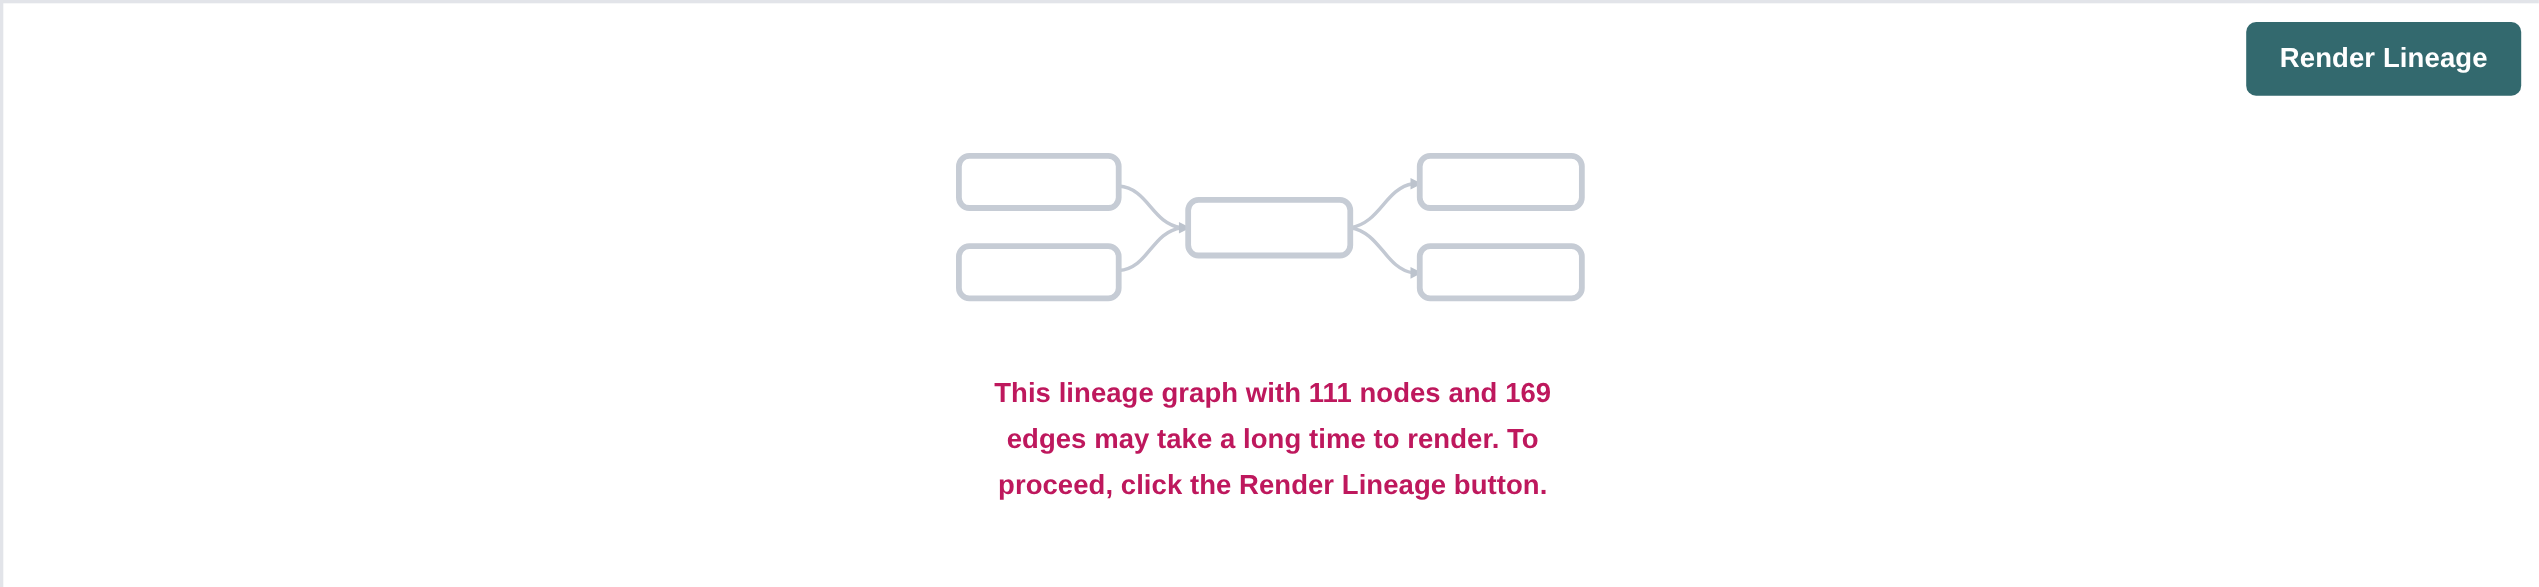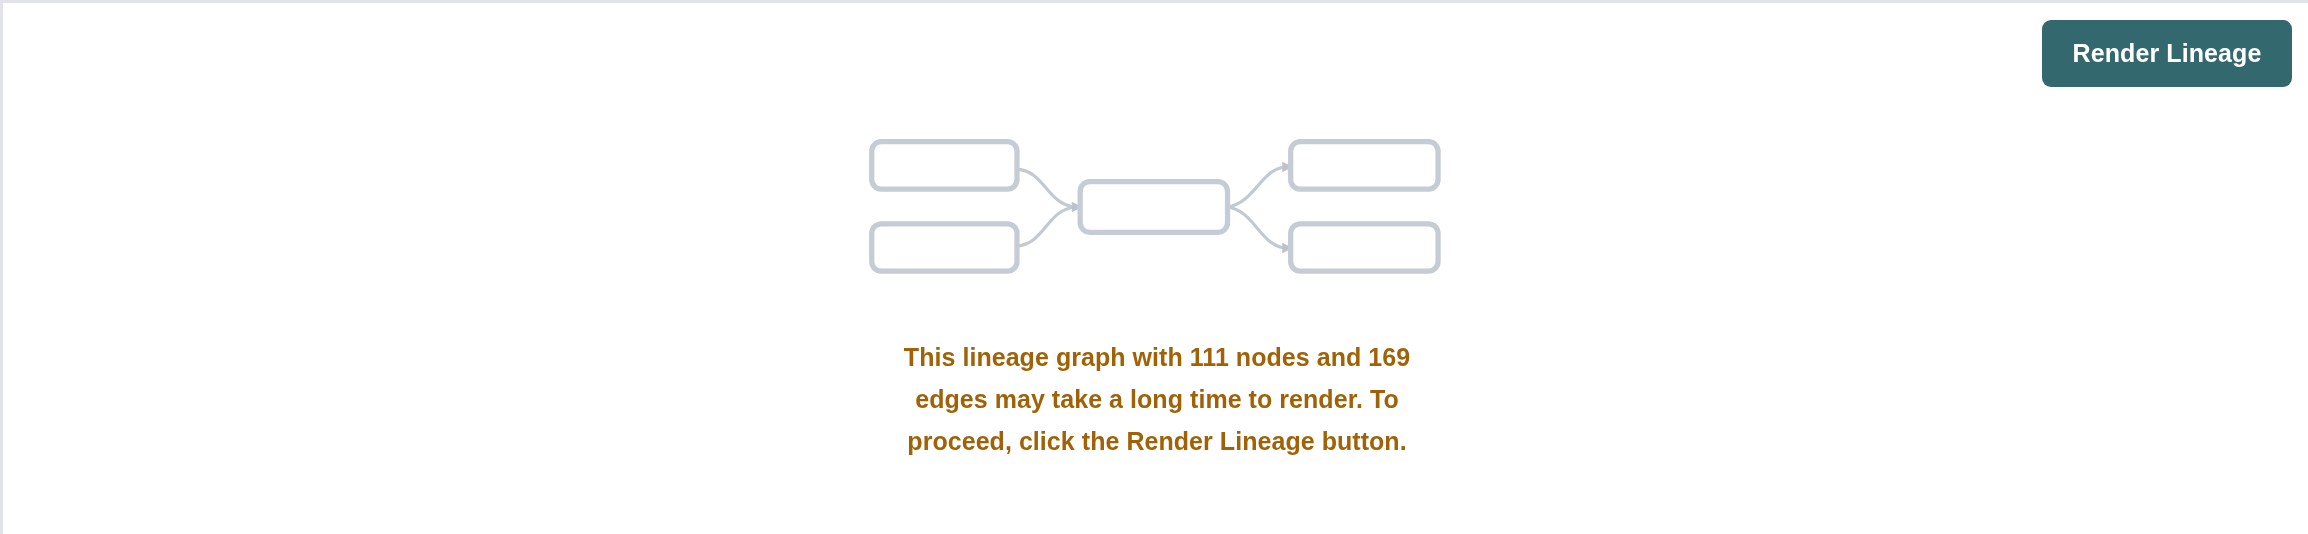--- a/index.html
+++ b/index.html
@@ -86,21 +86,21 @@
     stroke-width: 3;
   }
   .ph-arrow {
     fill: #bcc3cd;
   }
 
   .empty-message {
     margin-top: 49px;
     width: 540px;
     text-align: center;
-    color: #a16207;
+    color: #be185d;
     font-family: "Liberation Sans", sans-serif;
     font-size: 25px;
     font-weight: bold;
     line-height: 42px;
     letter-spacing: 0.05px;
   }
 </style>
 </head>
 <body>
 

